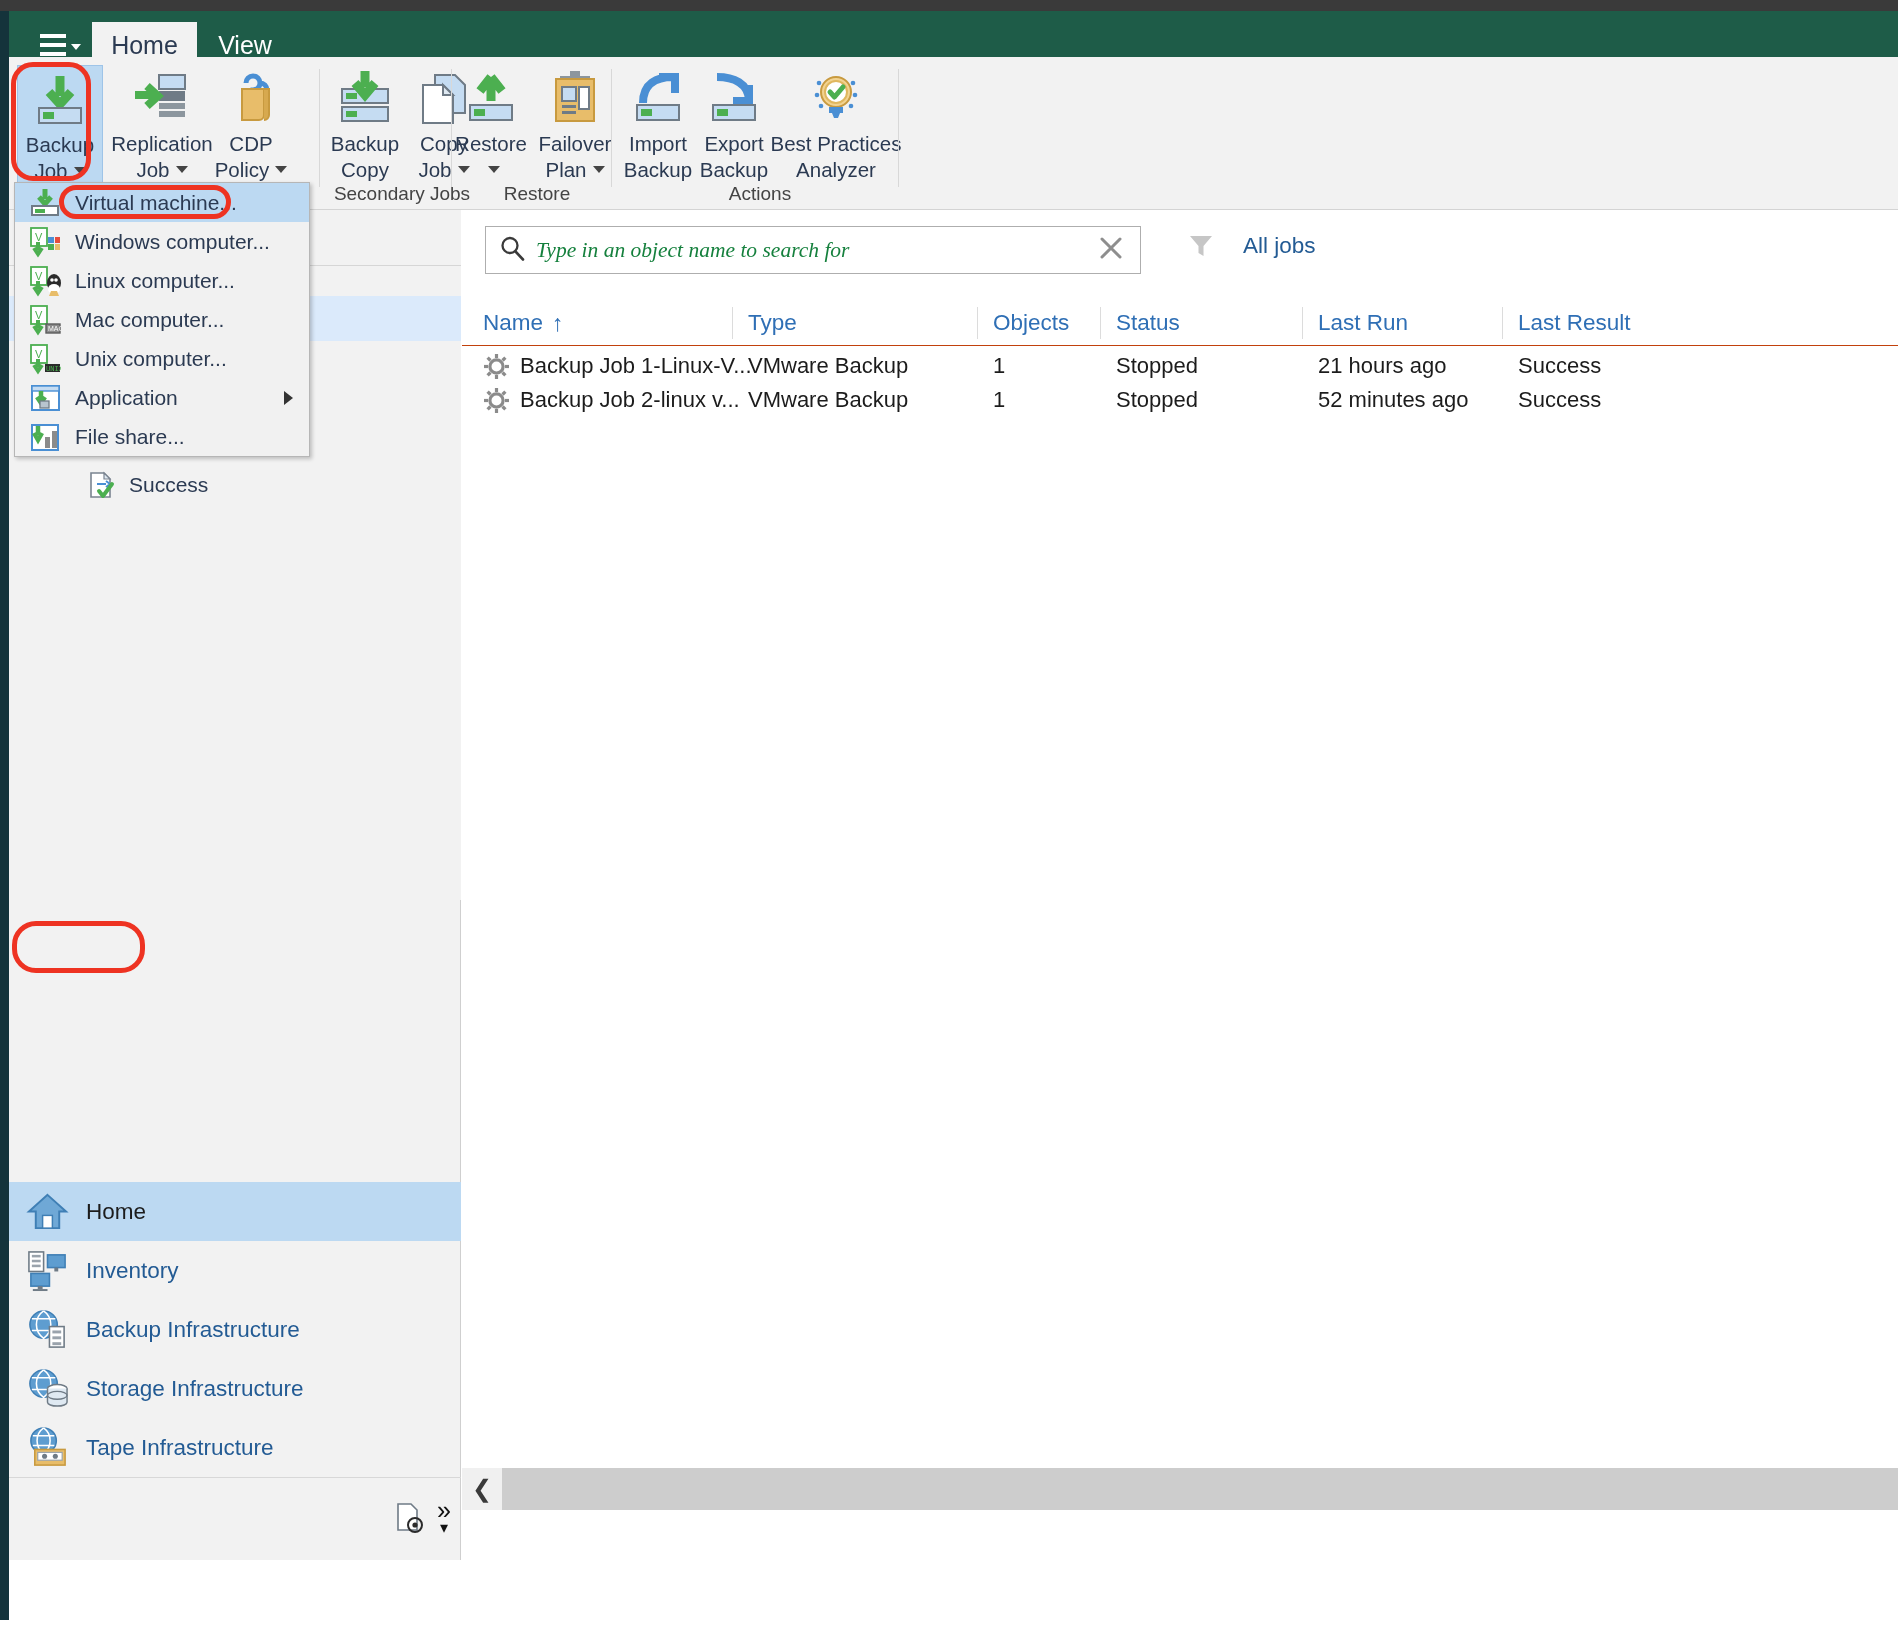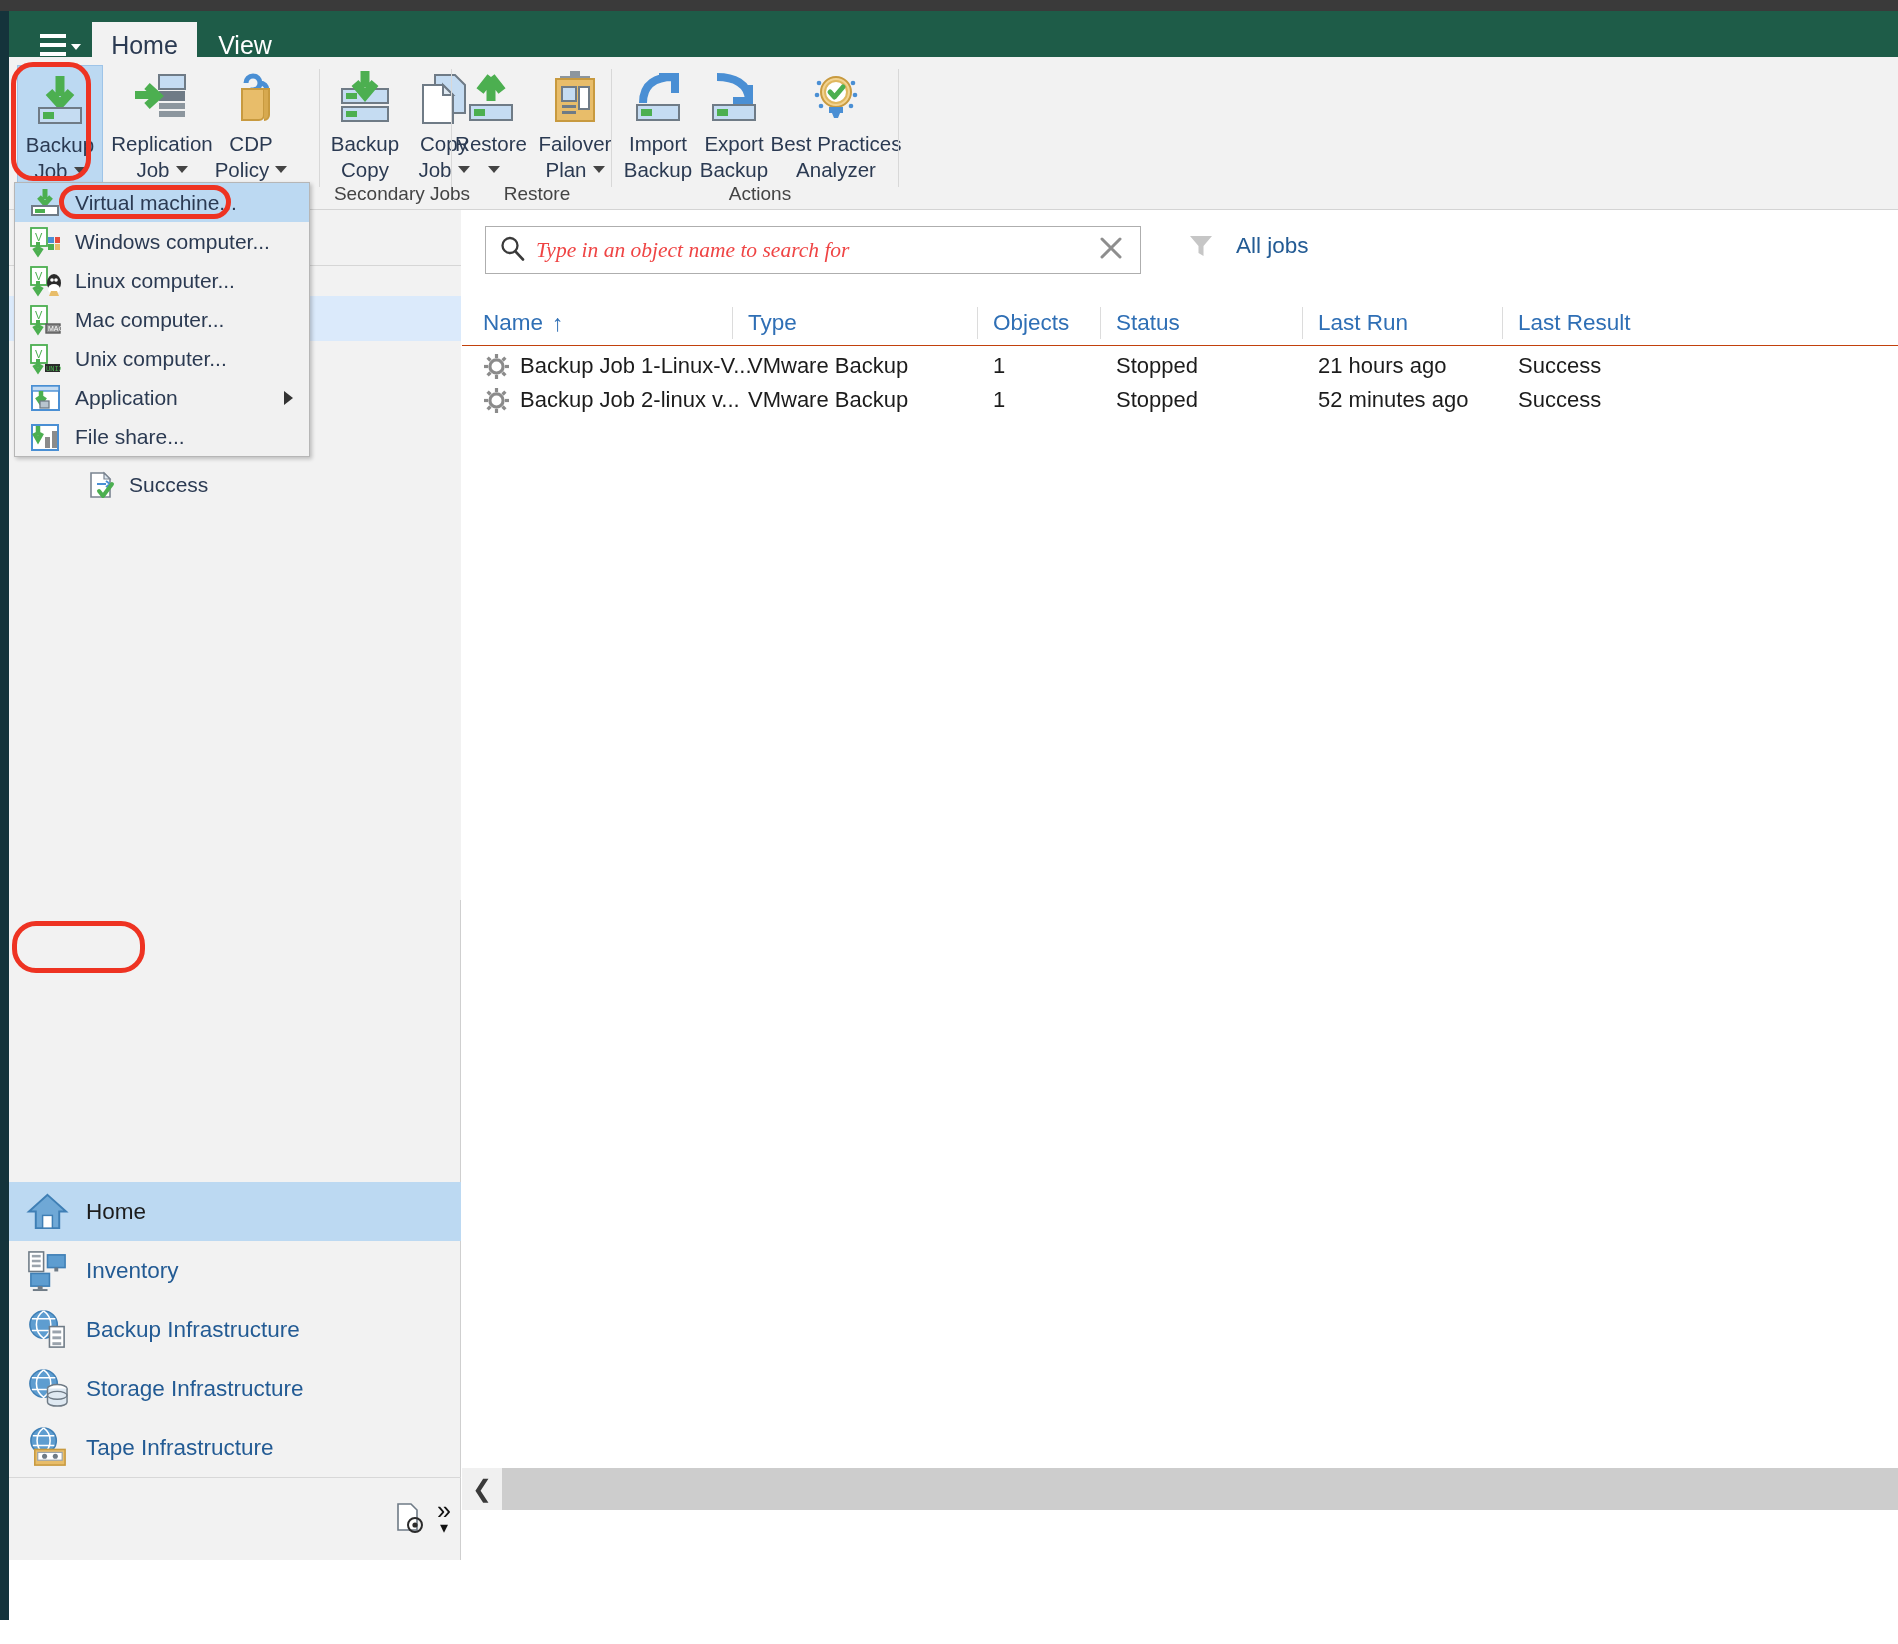--- a/index.html
+++ b/index.html
@@ -162,30 +162,30 @@
   .searchrow {
     position: absolute; left: 0; top: 0; width: 1436px; height: 90px;
   }
   .searchbox {
     position: absolute; left: 23px; top: 16px; width: 656px; height: 48px;
     background: #fff; border: 1px solid #aeaeae;
     display: flex; align-items: center;
   }
   .searchbox .sicon { margin-left: 12px; margin-right: 10px; }
   .searchbox .splaceholder {
-    font-size: 21.5px; color: #ef4444; font-style: italic;
+    font-size: 21.5px; color: #15803d; font-style: italic;
     font-family: "Liberation Serif", serif;
   }
   .searchbox .clearx {
     position: absolute; right: 14px; top: 50%; transform: translateY(-50%);
     cursor: pointer;
   }
   .filter {
     position: absolute; left: 725px; top: 22px; display: flex;
-    align-items: center; gap: 21px; cursor: pointer;
+    align-items: center; gap: 28px; cursor: pointer;
   }
   .filter .ftext { font-size: 22.5px; color: #235b94; }
 
   .grid { position: absolute; left: 0; top: 90px; width: 1436px; height: 1210px; }
   .ghead {
     position: relative; height: 46px; border-bottom: 1px solid #c2410c;
   }
   .gcell {
     position: absolute; top: 0; height: 46px; display: flex; align-items: center;
     font-size: 22.5px; color: #2f6fb5; padding-left: 16px;

